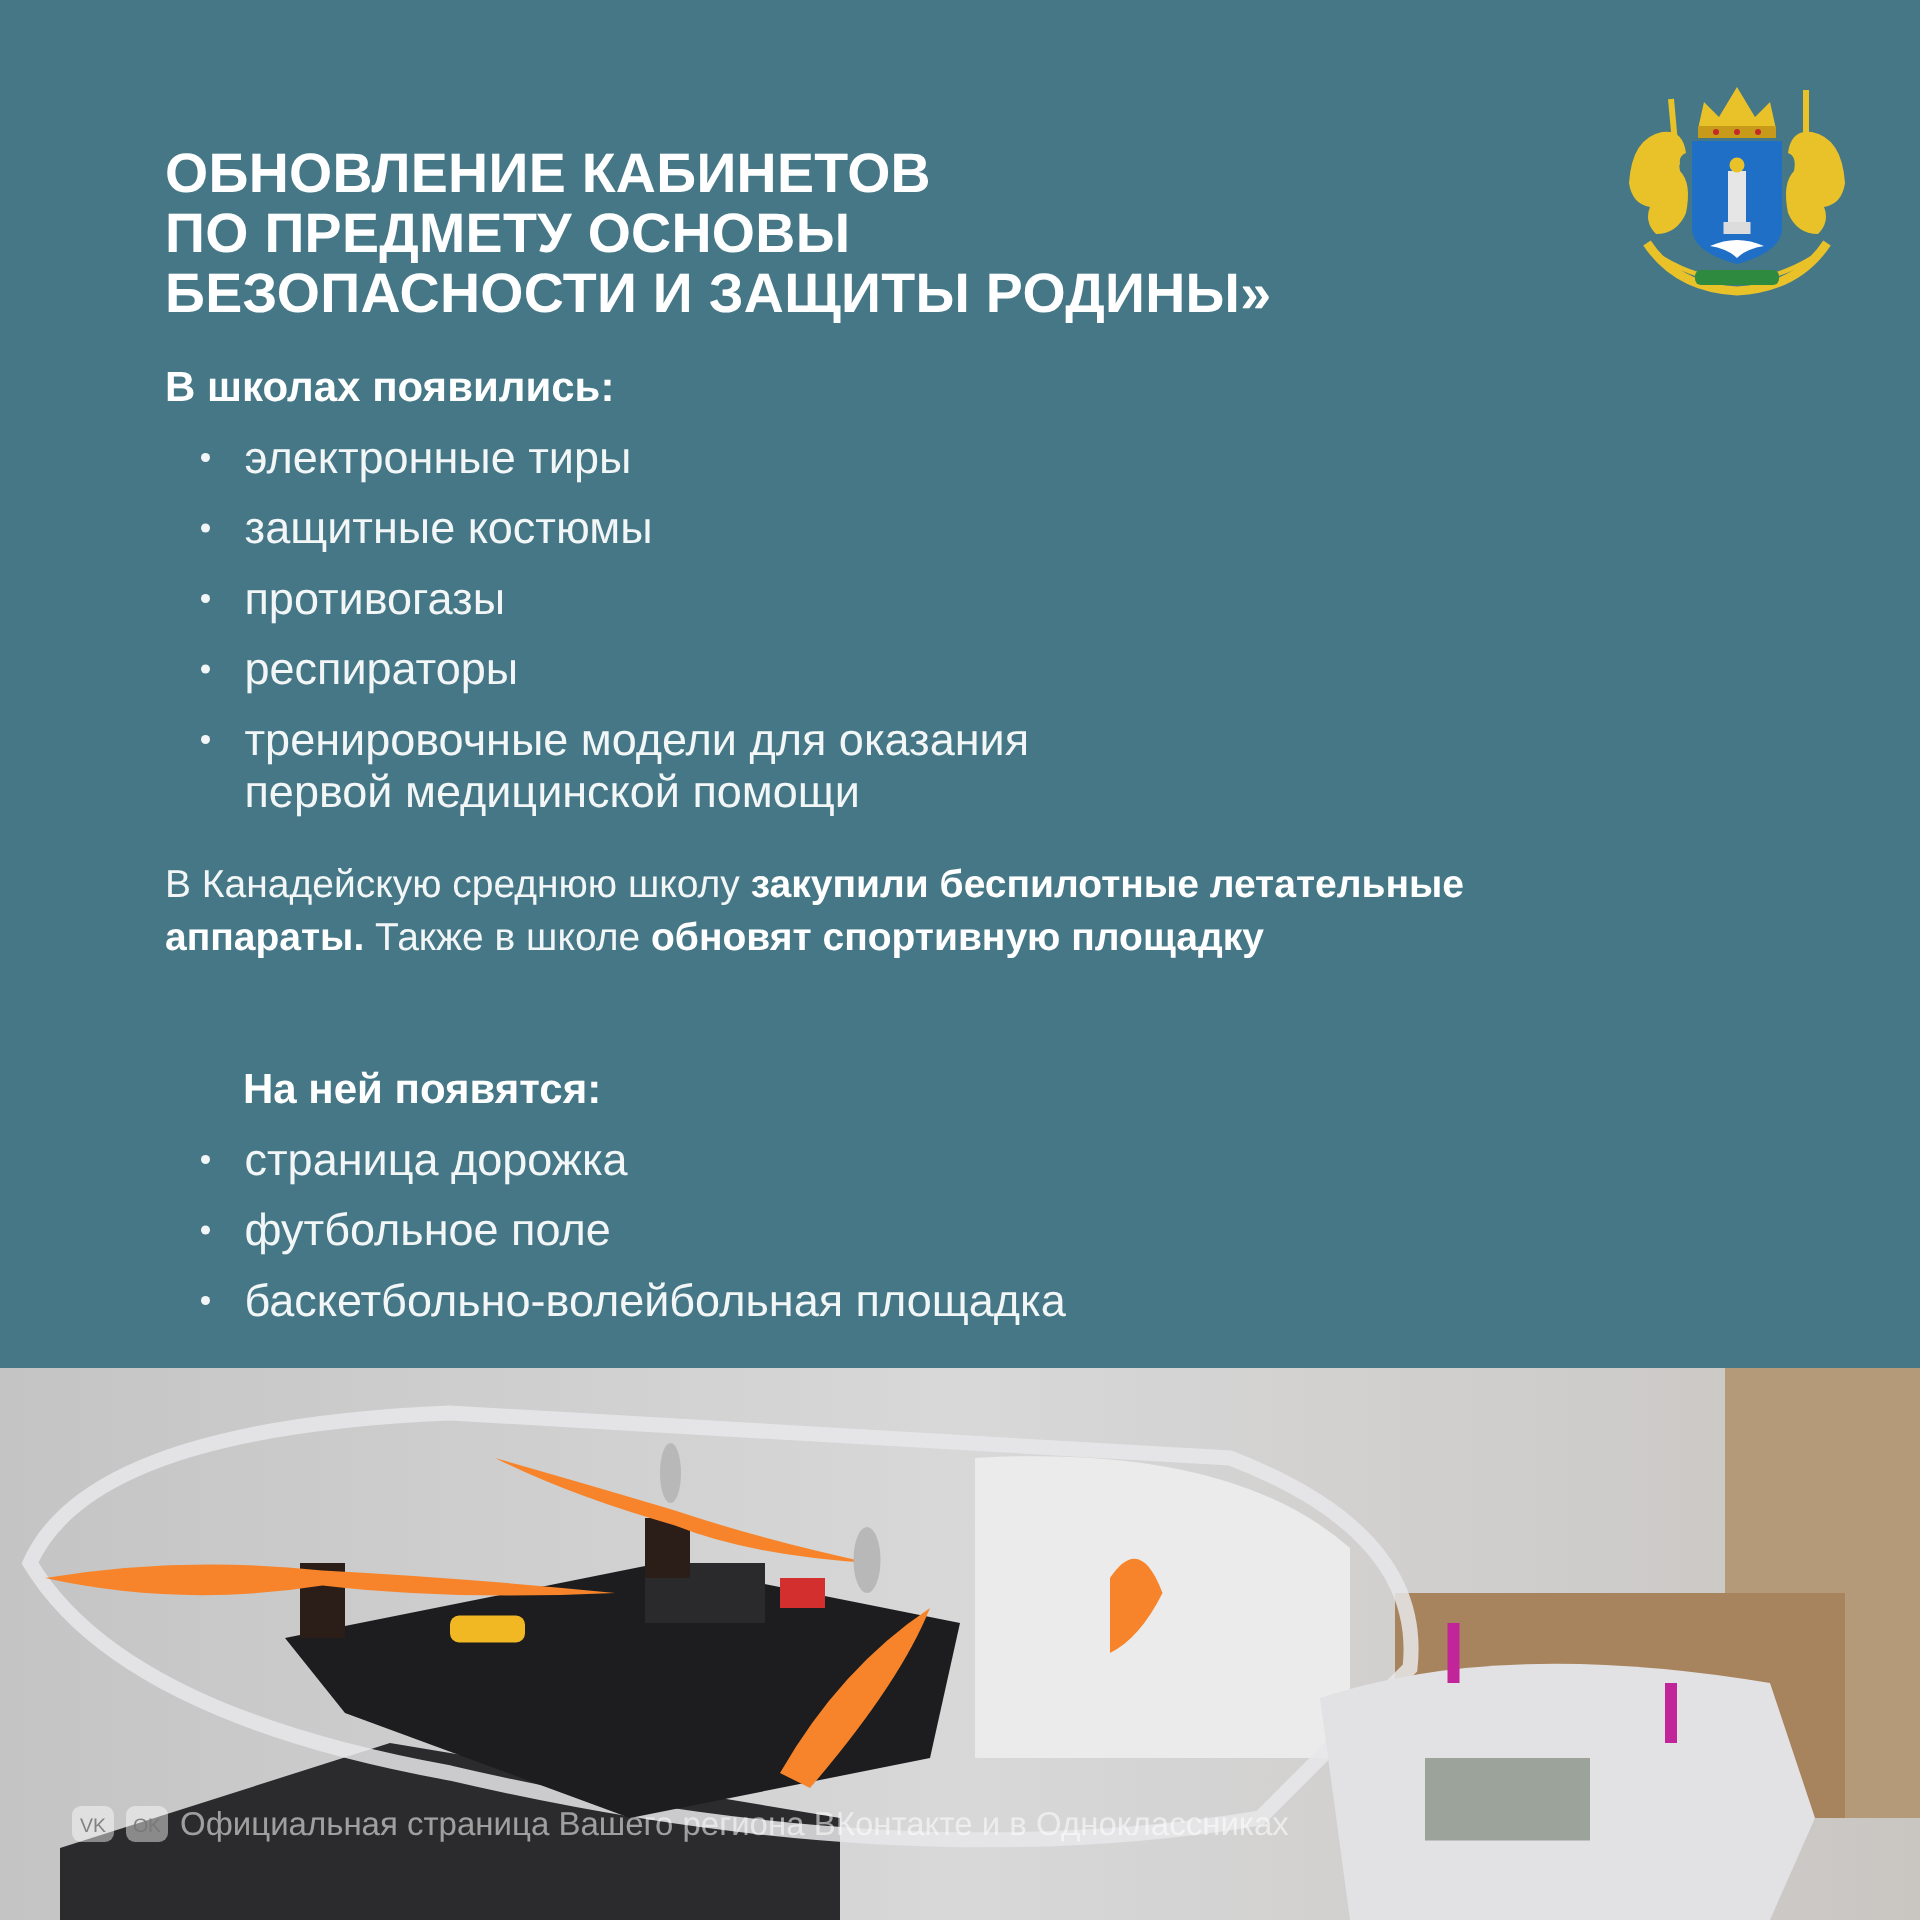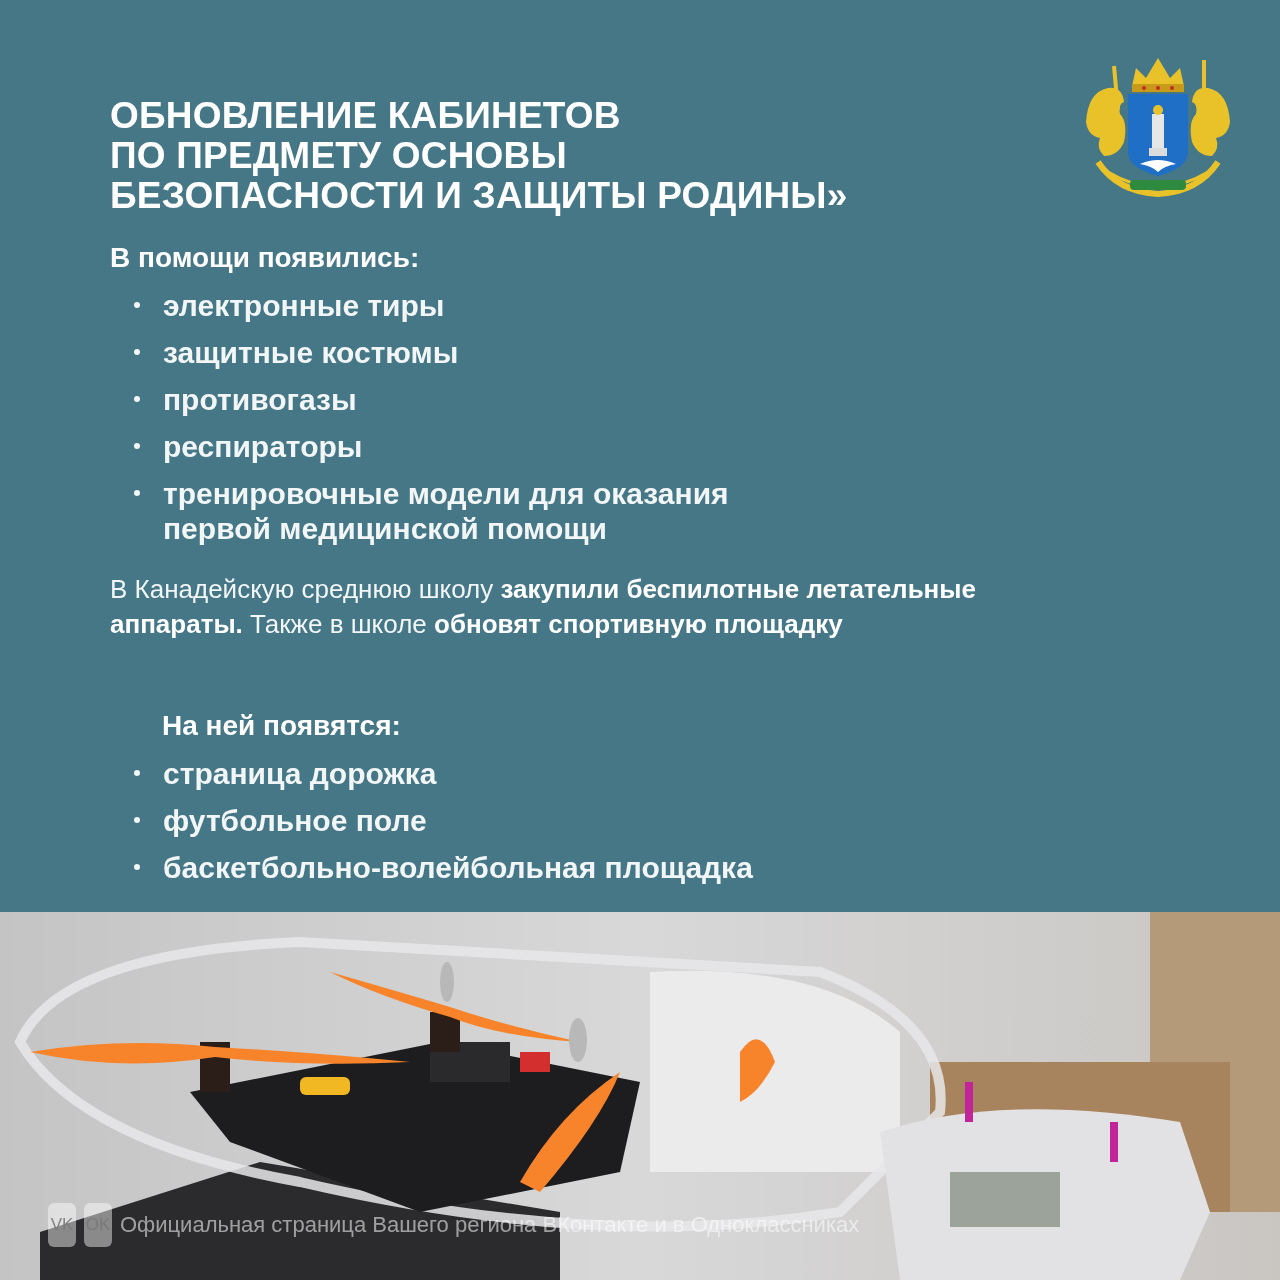--- a/index.html
+++ b/index.html
@@ -6,28 +6,28 @@
   body { width:1280px; height:1280px; background:#457786; position:relative; overflow:hidden;
          font-family:"Liberation Sans", sans-serif; color:#ffffff; }
   .title { position:absolute; left:110px; top:96px; font-weight:700; font-size:37px; line-height:40px;
            letter-spacing:0.2px; text-transform:uppercase; margin:0; }
   .title span { display:block; }
   .emblem { position:absolute; left:1078px; top:52px; width:160px; height:152px; }
   .section-heading { position:absolute; font-weight:700; font-size:28px; line-height:32px; margin:0; }
   ul.bullets { position:absolute; list-style:none; margin:0; padding:0; }
   ul.bullets li { position:relative; padding-left:53px; font-size:30px; line-height:35px; font-weight:300; color:#f2f6f7; }
   ul.bullets li .dot { position:absolute; left:24px; top:14px; width:6px; height:6px; border-radius:50%; background:#f2f6f7; }
-  ul.bullets li .txt { display:block;font-weight:bold; }
+  ul.bullets li .txt { display:block; }
   .para { position:absolute; left:110px; top:572px; width:980px; font-size:26px; line-height:35px; font-weight:300; color:#f2f6f7; margin:0; }
   .para b { font-weight:700; color:#fff; }
   .photo { position:absolute; left:0; top:912px; width:1280px; height:368px; overflow:hidden; background:#cfcfd0; }
   .watermark { position:absolute; left:48px; top:1203px; display:flex; align-items:center; gap:8px;
                color:rgba(255,255,255,0.55); font-size:22px; }
-  .wm-icon { width:28px; height:44px; border-radius:6px; background:rgba(255,255,255,0.45); color:rgba(120,120,120,0.9);
-             font-size:17px; font-weight:400; display:flex; align-items:center; justify-content:center; }
+  .wm-icon { width:28px; height:24px; border-radius:6px; background:rgba(255,255,255,0.45); color:rgba(120,120,120,0.9);
+             font-size:13px; font-weight:400; display:flex; align-items:center; justify-content:center; }
 </style>
 </head>
 <body>
 
 <h1 class="title">
   <span>ОБНОВЛЕНИЕ КАБИНЕТОВ</span>
   <span>ПО ПРЕДМЕТУ ОСНОВЫ</span>
   <span>БЕЗОПАСНОСТИ И ЗАЩИТЫ РОДИНЫ»</span>
 </h1>
 
@@ -53,21 +53,21 @@
     <path d="M50 42 H110 V100 Q110 116 80 124 Q50 116 50 100 Z" fill="#1f6fc7"></path>
 
     <rect x="74" y="62" width="12" height="36" fill="#e6e6e6"></rect>
     <rect x="71" y="96" width="18" height="8" fill="#dcdcdc"></rect>
     <circle cx="80" cy="58" r="5" fill="#e9c22a"></circle>
 
     <path d="M62 112 Q80 104 98 112 Q86 114 80 120 Q74 114 62 112Z" fill="#ffffff"></path>
   </svg>
 </div>
 
-<h2 class="section-heading" style="left:110px; top:242px;">В помощи появились:</h2>
+<h2 class="section-heading" style="left:110px; top:242px;">В школах появились:</h2>
 
 <ul class="bullets" style="left:110px; top:288px;">
   <li style="margin-bottom:12px;">
       <span class="dot"></span>
       <span class="txt">электронные тиры</span>
     </li>
   <li style="margin-bottom:12px;">
       <span class="dot"></span>
       <span class="txt">защитные костюмы</span>
     </li>

